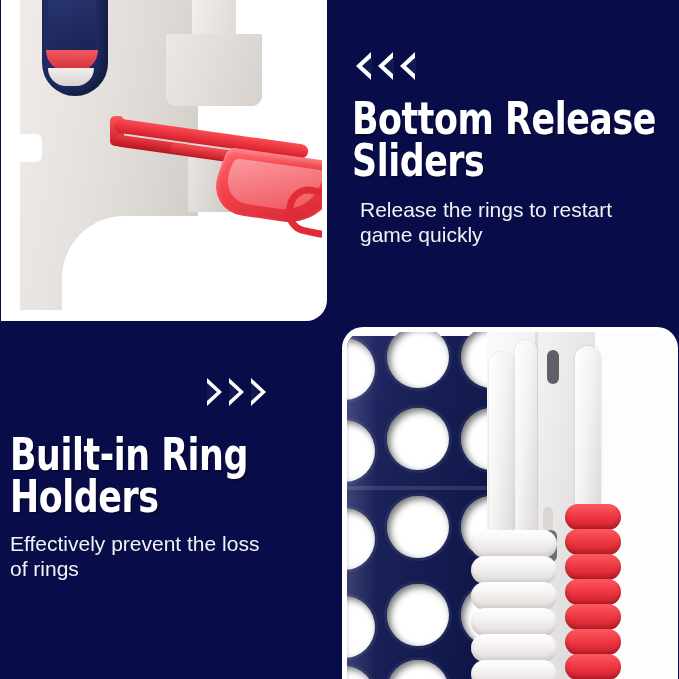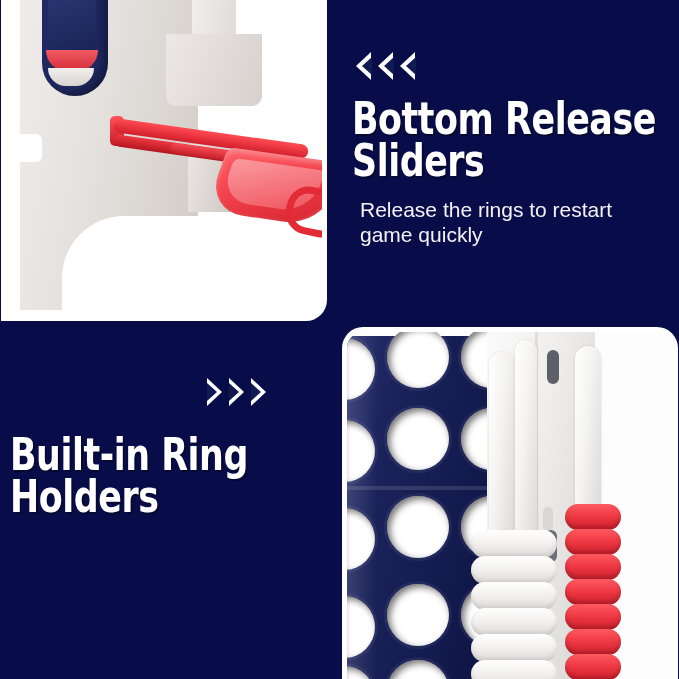--- a/index.html
+++ b/index.html
@@ -286,20 +286,22 @@
   <div class="subtext" id="block-tr-sub">Release the rings to restart
 game quickly</div>
 
   <div class="chev-row" id="block-bl-chev">
     <span class="chev chev-right"></span>
     <span class="chev chev-right"></span>
     <span class="chev chev-right"></span>
   </div>
   <div class="headline" id="block-bl-title">Built-in Ring
 Holders</div>
+  <div class="subtext" id="block-bl-sub">Effectively prevent the loss
+of rings</div>
 
   <div class="photo-frame" id="photo-rings">
     <div class="photo-inner">
       <div class="br-bg"></div>
 
       <div class="br-board">
         <div class="board-gloss"></div>
 
         <div class="hole half-l" style="top:2px;"></div>
         <div class="hole" style="left:44px;top:-10px;"></div>

